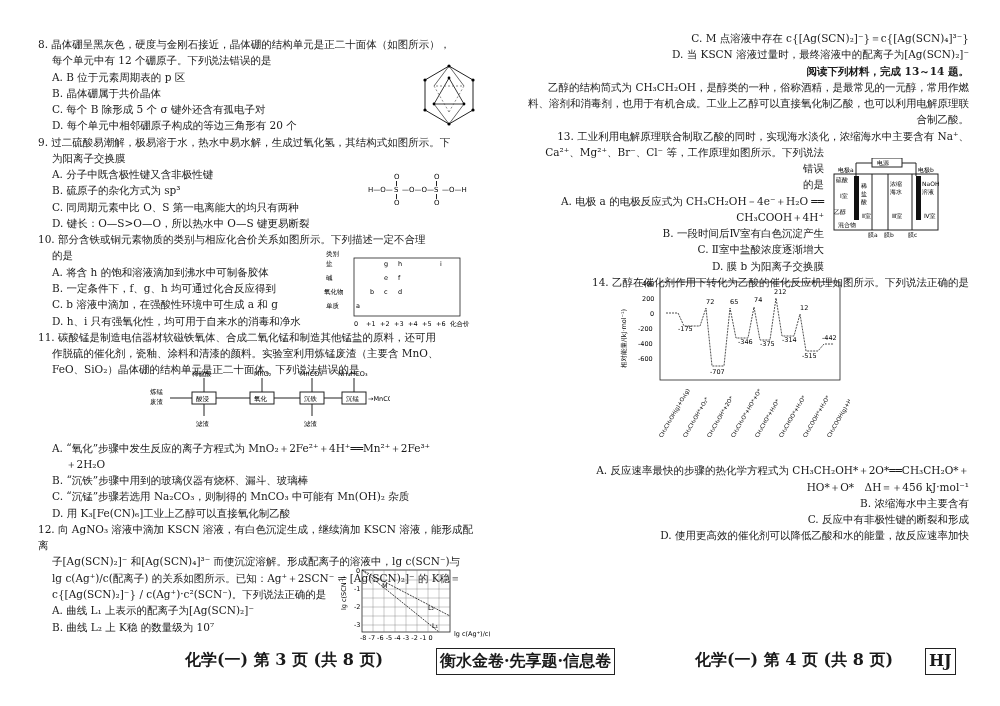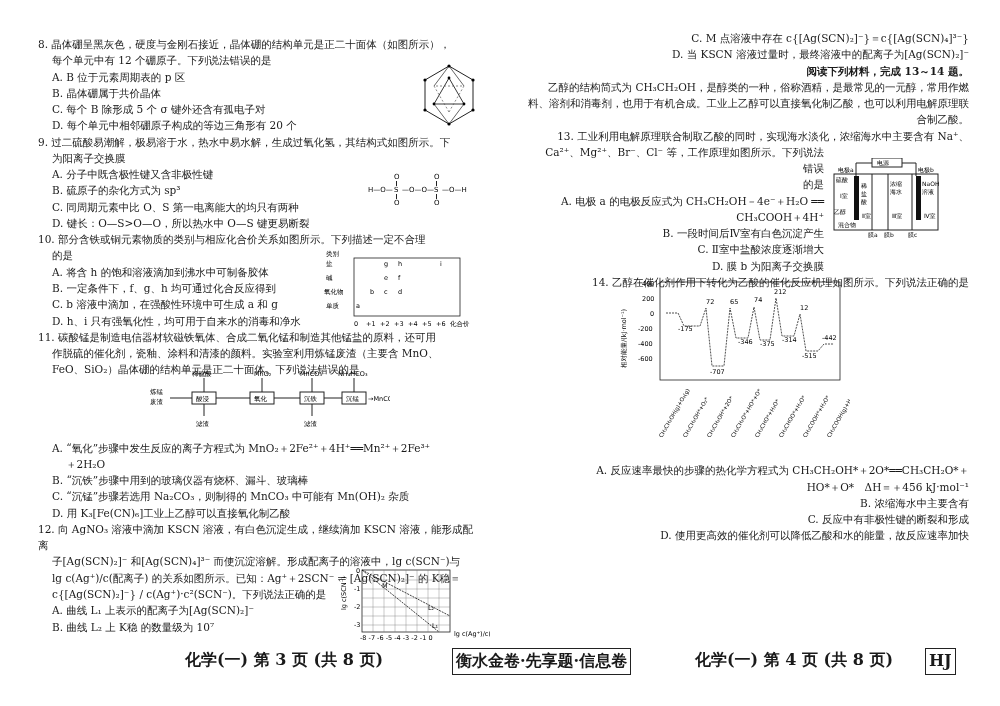--- a/index.html
+++ b/index.html
@@ -184,21 +184,21 @@
     <text x="92" y="62">L₁</text>
   <text x="16" y="7">0</text>
     <text x="14" y="25">-1</text>
     <text x="14" y="43">-2</text>
     <text x="14" y="61">-3</text>
   <text x="20" y="74">-8 -7 -6 -5 -4 -3 -2 -1 0</text>
   <text x="114" y="70">lg c(Ag⁺)/c(配离子)</text>
 </svg>
 
 <div class="footer" style="left:185px">化学(一) 第 3 页 (共 8 页)</div>
-<div class="footer boxed" style="left:452px">衡水金卷·先享题·信息卷</div>
+<div class="footer boxed" style="left:436px">衡水金卷·先享题·信息卷</div>
 
 <div class="col col-right" style="left:524px;top:30px;text-align:right;">
   <div class="q">
     <span class="opt">C. M 点溶液中存在 c{[Ag(SCN)₂]⁻}＝c{[Ag(SCN)₄]³⁻}</span>
     <span class="opt">D. 当 KSCN 溶液过量时，最终溶液中的配离子为[Ag(SCN)₂]⁻</span>
   </div>
   <span class="intro" style="font-weight:bold">阅读下列材料，完成 13～14 题。</span>
   <span class="para">乙醇的结构简式为 CH₃CH₂OH，是醇类的一种，俗称酒精，是最常见的一元醇，常用作燃料、溶剂和消毒剂，也用于有机合成。工业上乙醇可以直接氧化制乙酸，也可以利用电解原理联合制乙酸。</span>
   <div class="q" style="width:300px">
     <span class="stem" style="width:445px">13. 工业利用电解原理联合制取乙酸的同时，实现海水淡化，浓缩海水中主要含有 Na⁺、</span>

